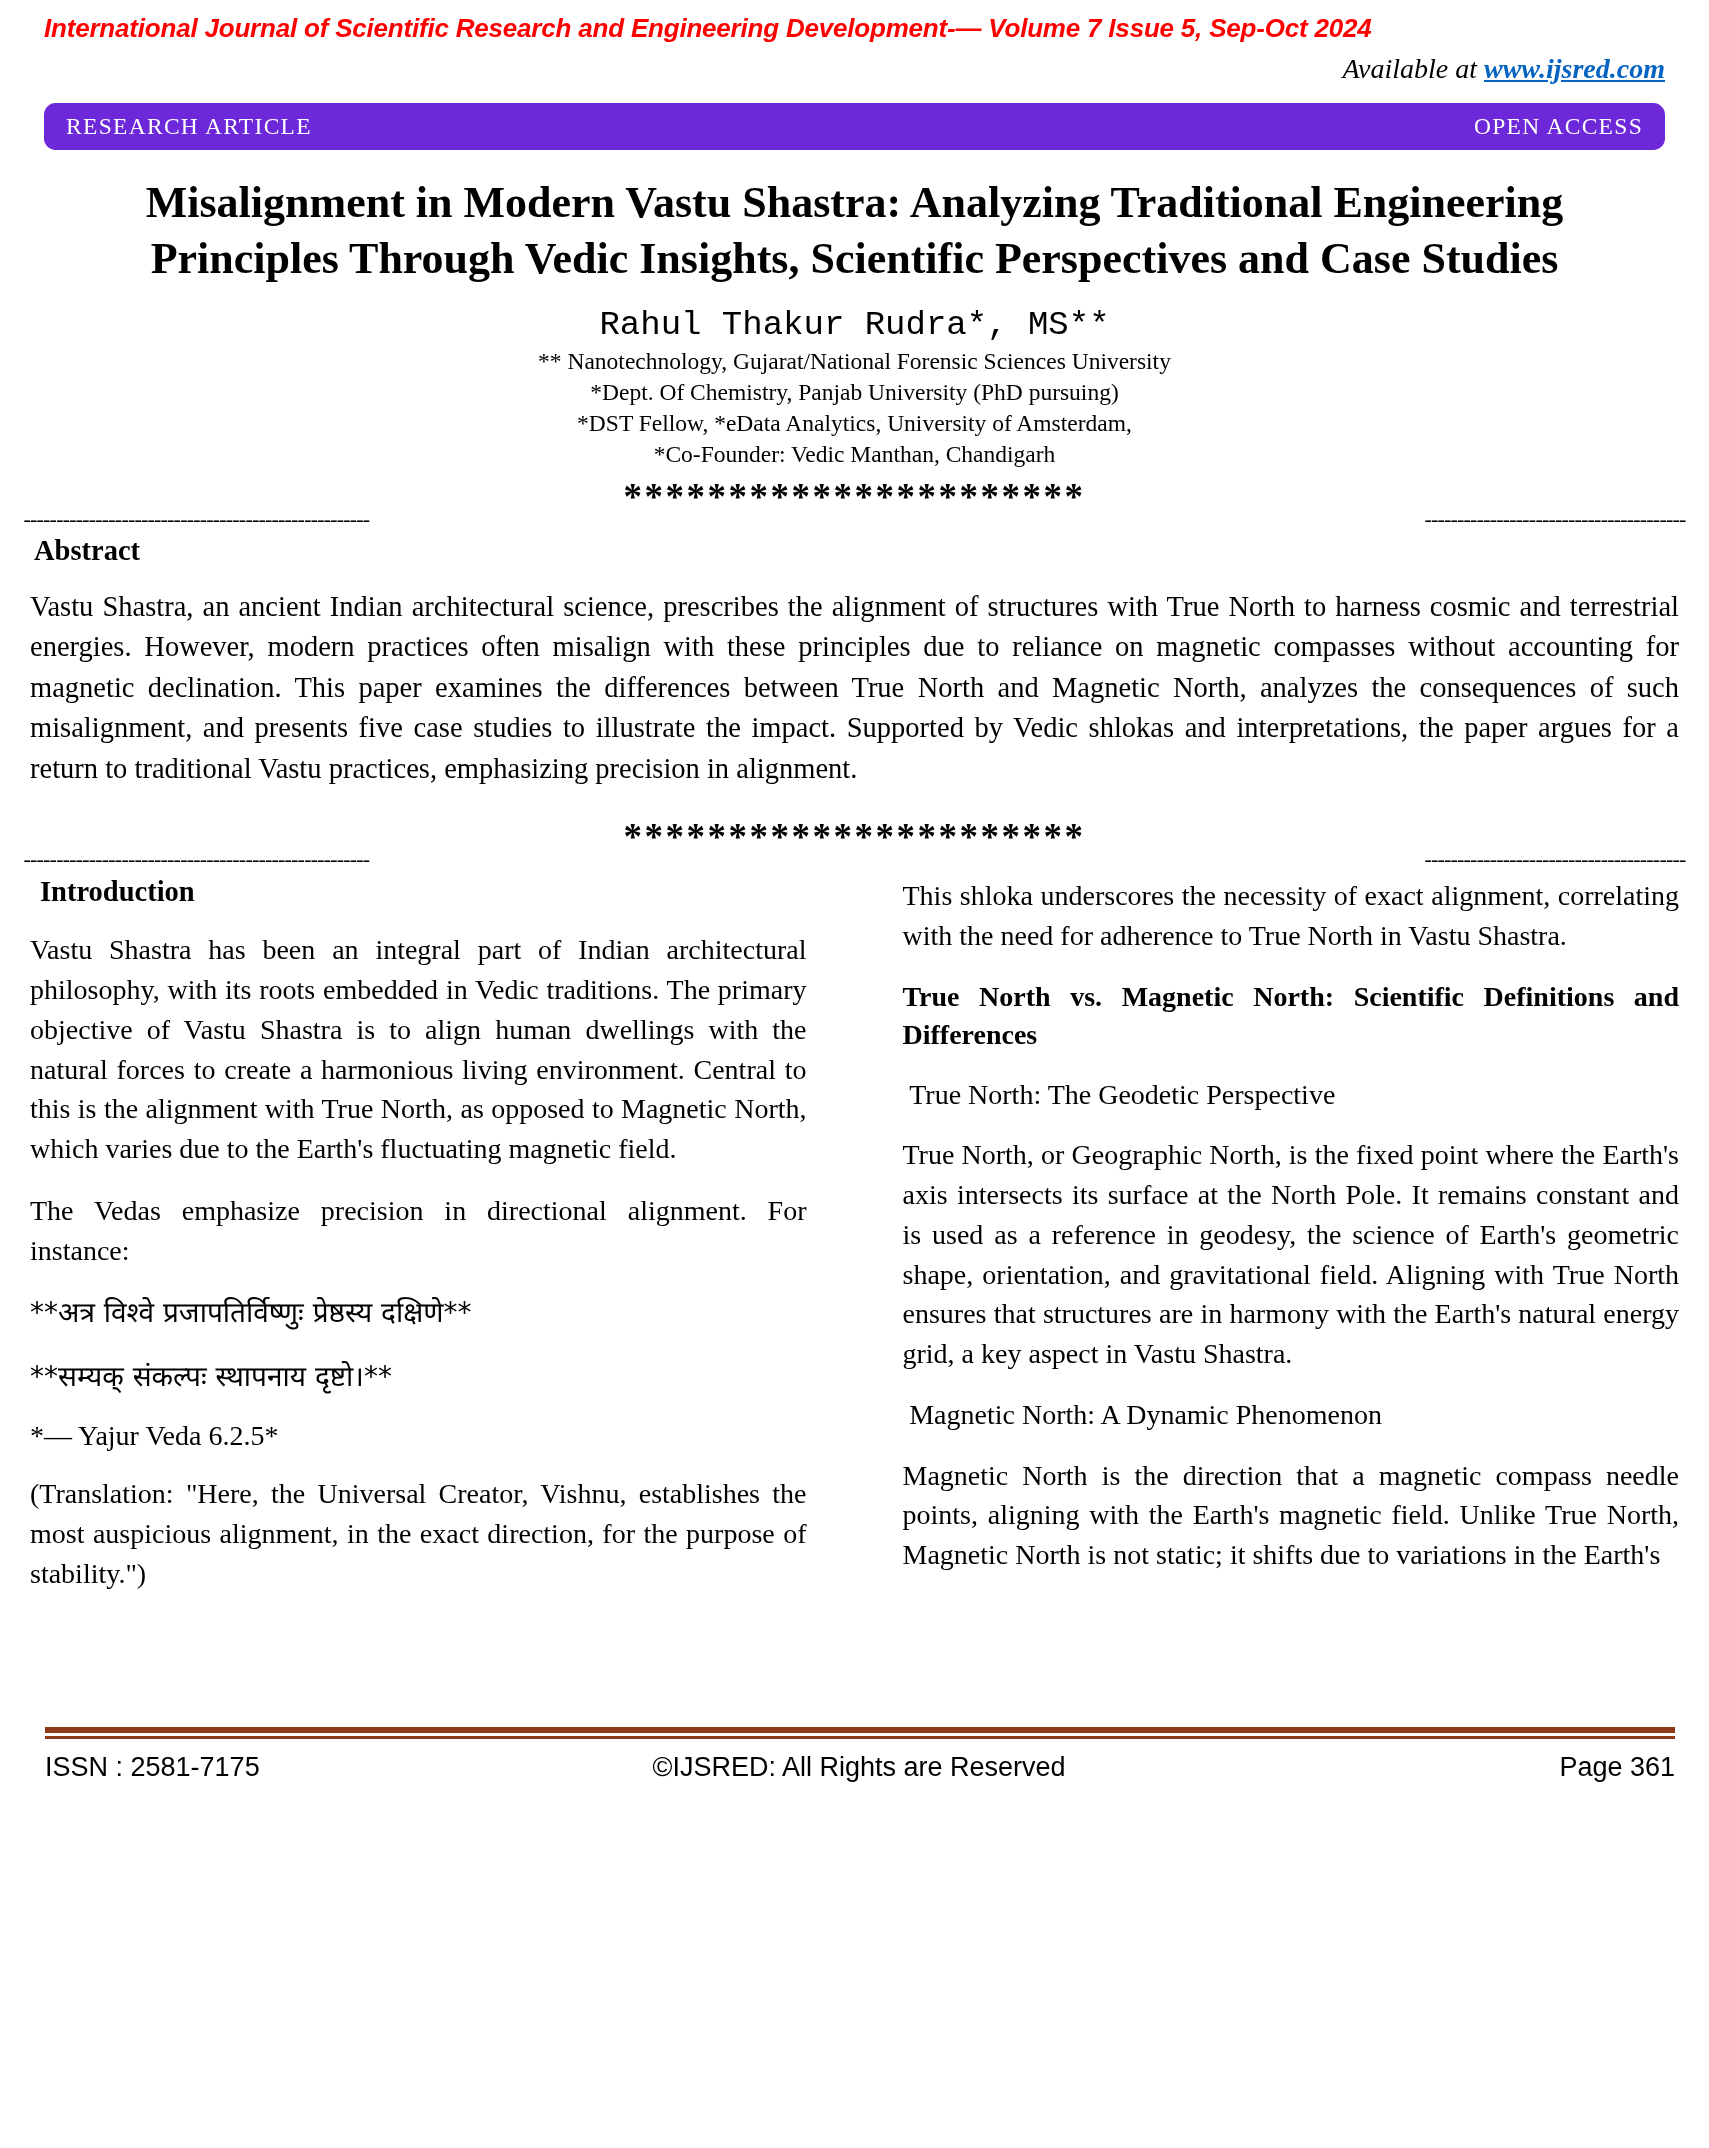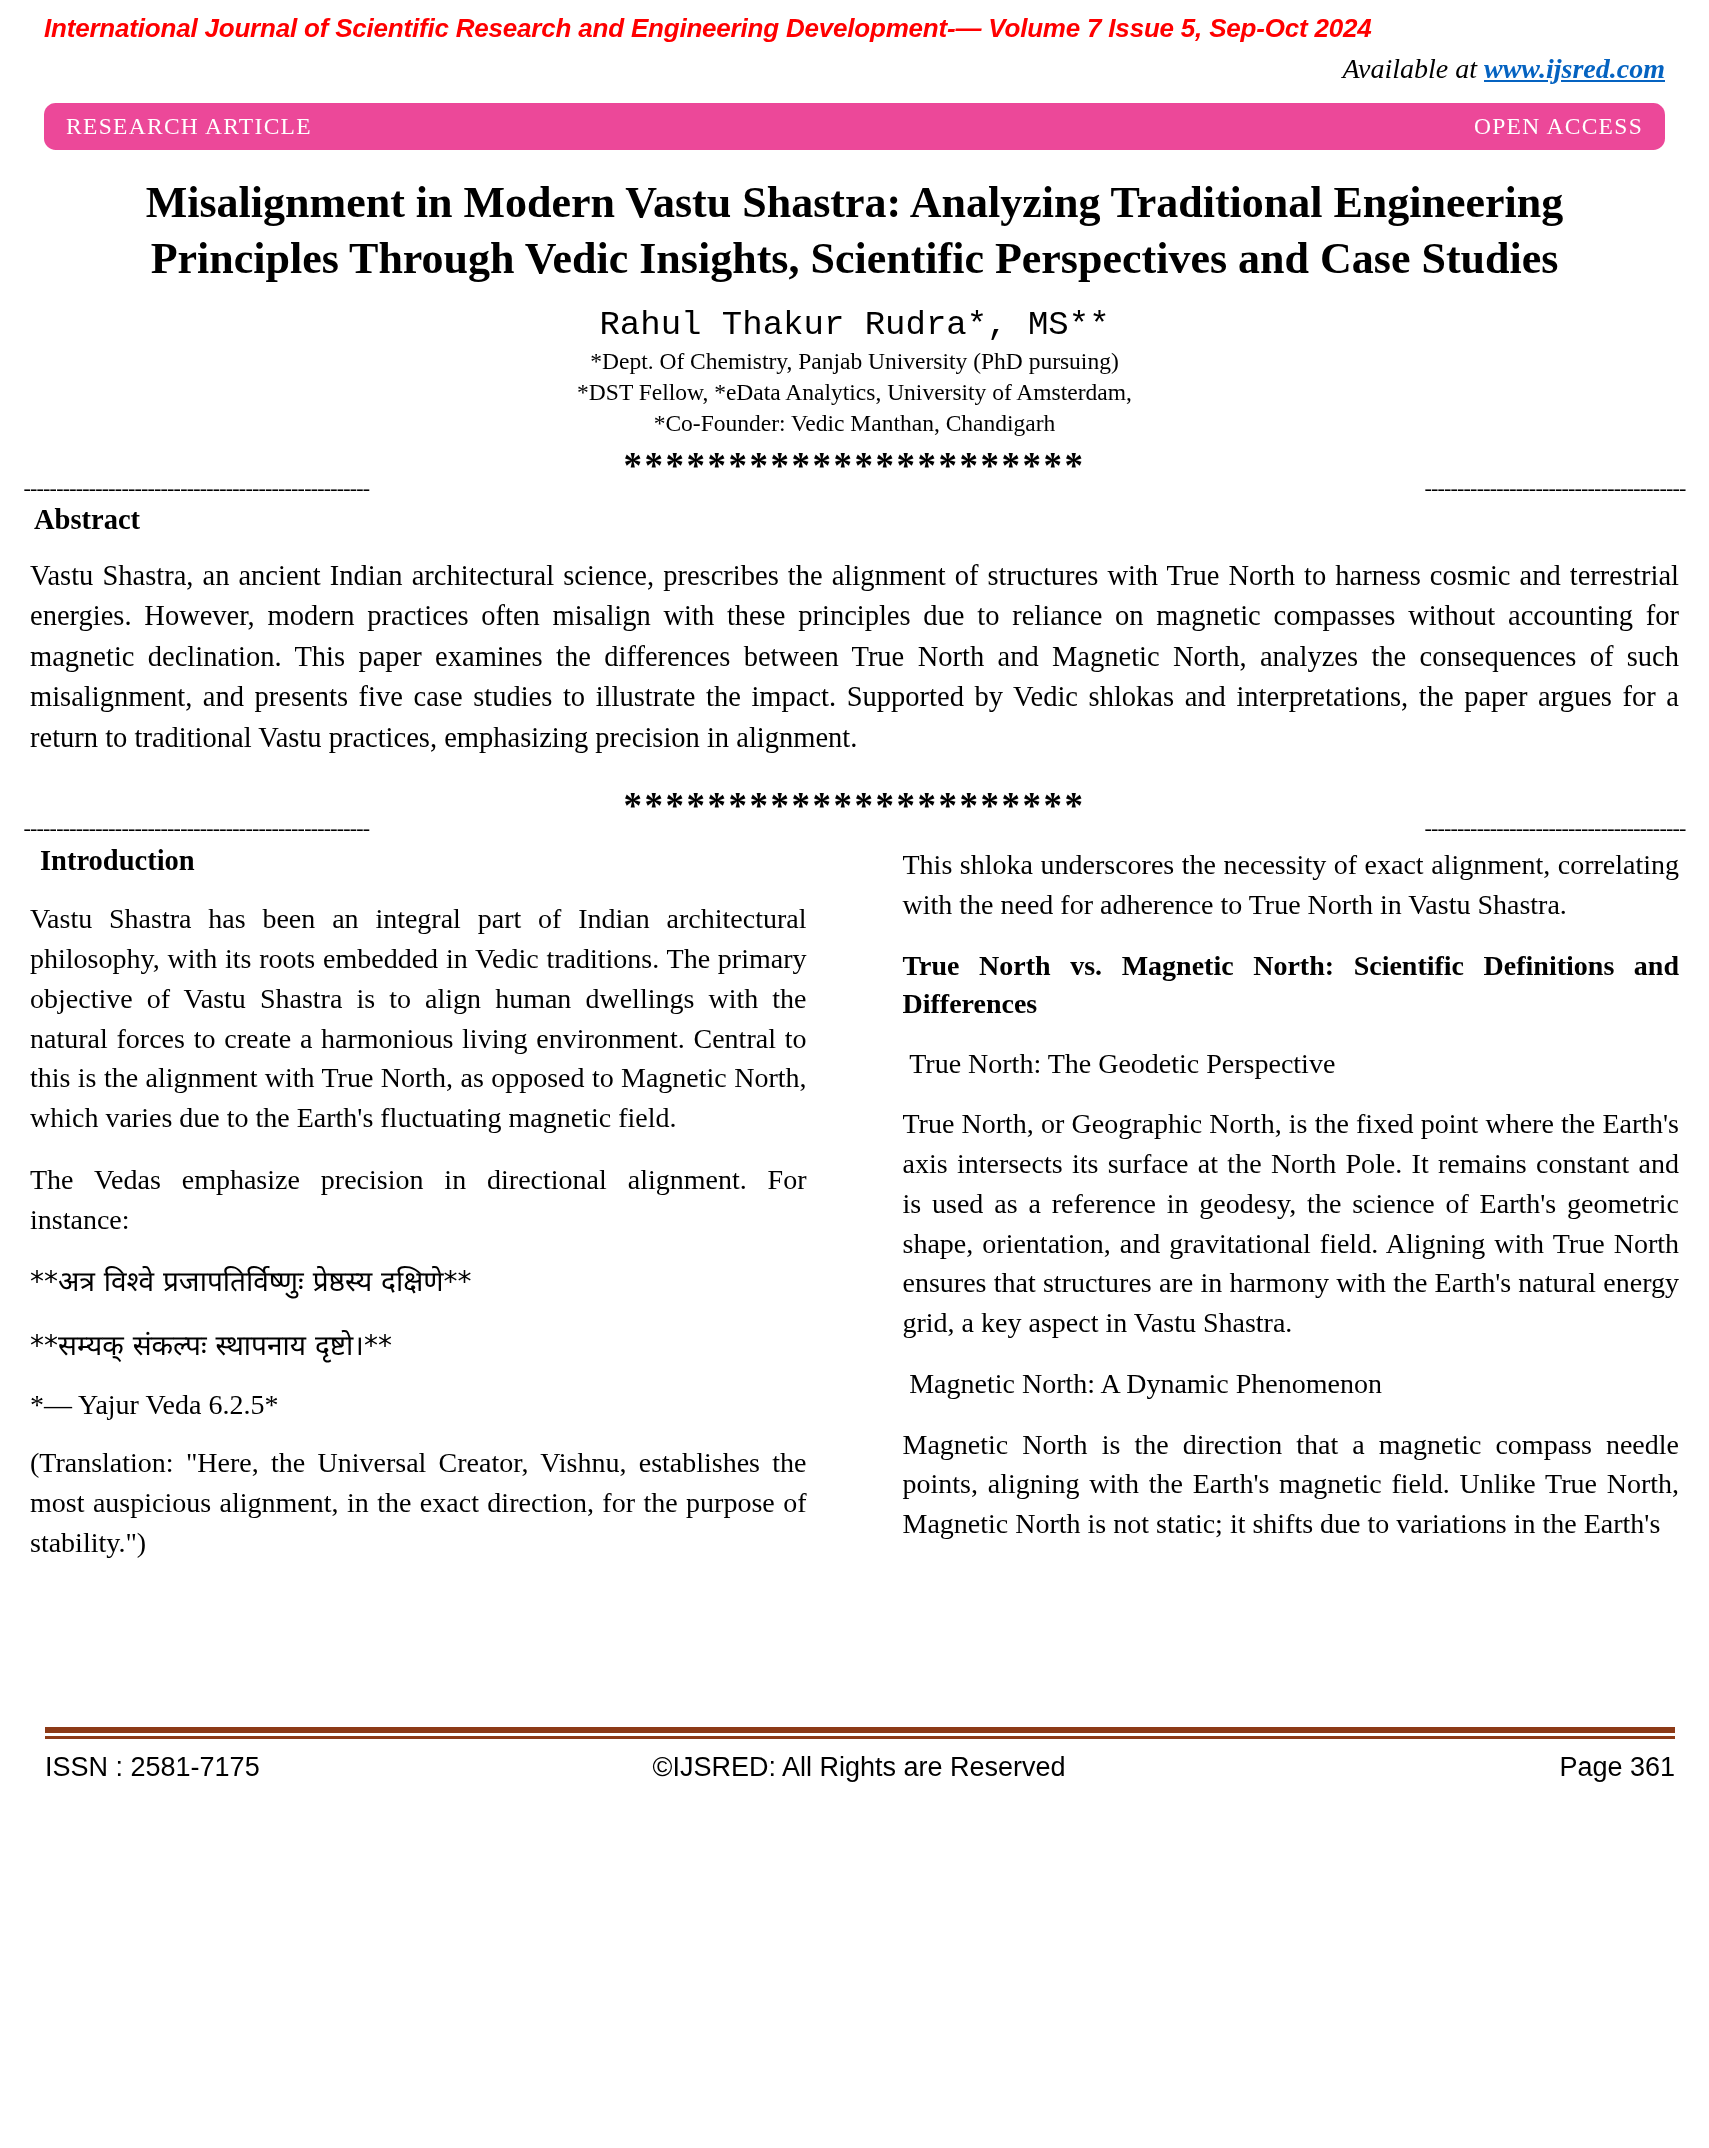--- a/index.html
+++ b/index.html
@@ -44,21 +44,21 @@
   .available-url {
     color: #0563C1;
     text-decoration: underline;
     font-weight: bold;
     font-style: italic;
   }
 
   
   .article-bar {
     margin: 18.5px 44px 0 44px;
-    background: #ec4899;
+    background: #6d28d9;
     border-radius: 11.7px;
     height: 47px;
     display: flex;
     align-items: center;
     justify-content: space-between;
     padding: 0 22px;
     box-sizing: border-box;
   }
   .article-bar-label {
     color: #ffffff;
@@ -215,20 +215,21 @@
   </div>
 
   <div class="article-bar">
     <span class="article-bar-label">RESEARCH ARTICLE</span>
     <span class="article-bar-label">OPEN ACCESS</span>
   </div>
 
   <div class="paper-title">Misalignment in Modern Vastu Shastra: Analyzing Traditional Engineering Principles Through Vedic Insights, Scientific Perspectives and Case Studies</div>
 
   <div class="author-name">Rahul Thakur Rudra*, MS**</div>
+  <div class="affiliation">** Nanotechnology, Gujarat/National Forensic Sciences University</div>
   <div class="affiliation">*Dept. Of Chemistry, Panjab University (PhD pursuing)</div>
   <div class="affiliation">*DST Fellow, *eData Analytics, University of Amsterdam,</div>
   <div class="affiliation">*Co-Founder: Vedic Manthan, Chandigarh</div>
 
   <div class="separator">
     <div class="sep-dash-left">-----------------------------------------------------</div>
     <div class="sep-stars">**********************</div>
     <div class="sep-dash-right">----------------------------------------</div>
   </div>
 

